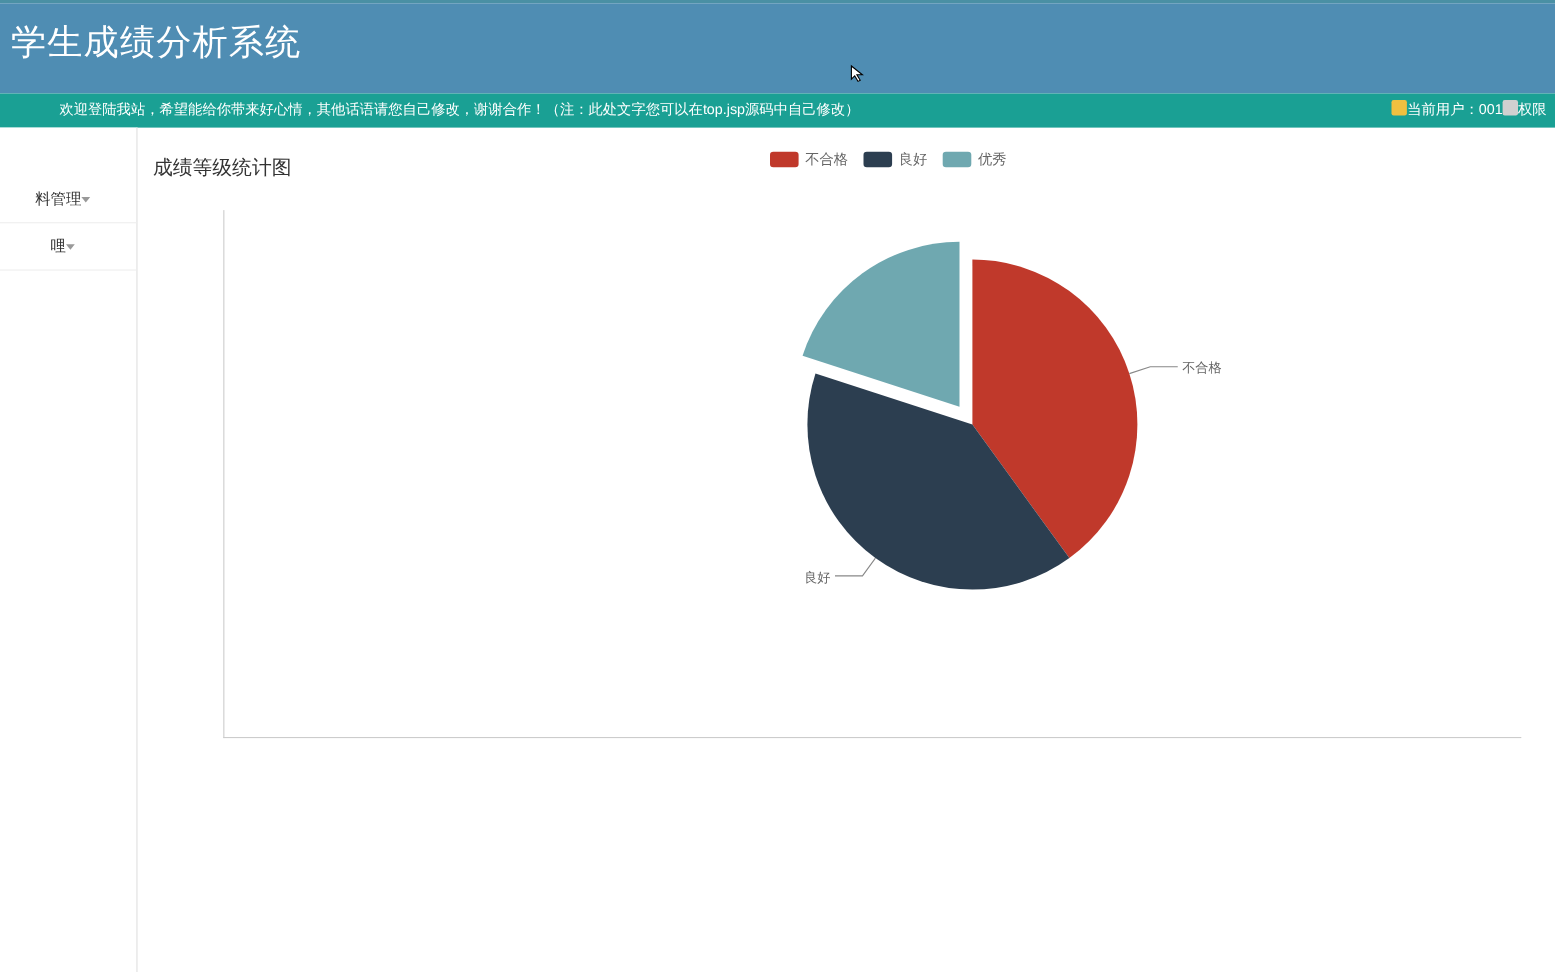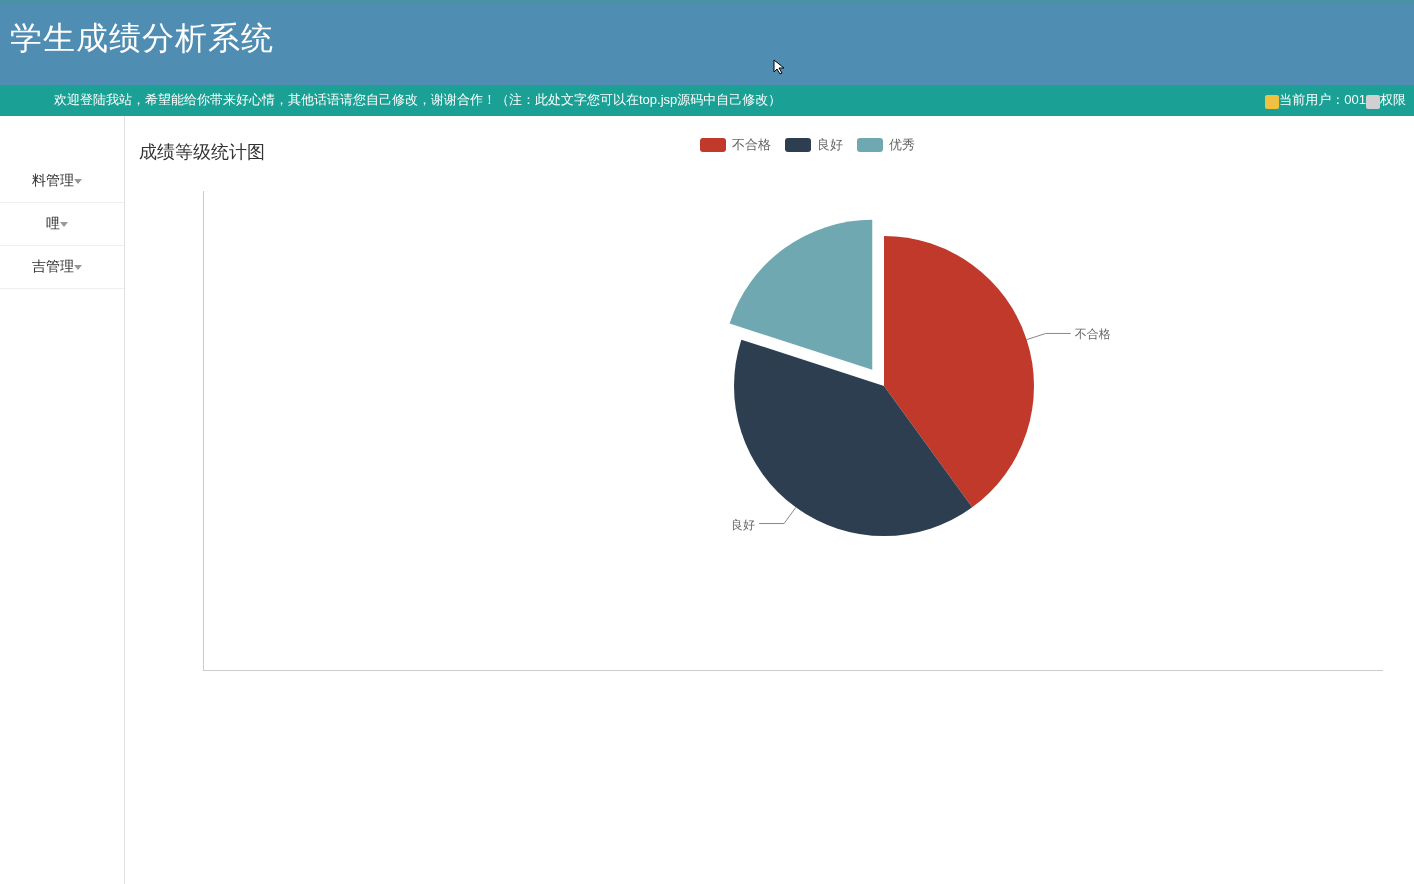--- a/index.html
+++ b/index.html
@@ -27,21 +27,21 @@
     padding: 6px 8px 7px 8px;
     display: flex;
     justify-content: space-between;
     align-items: center;
     white-space: nowrap;
     overflow: hidden;
   }
   .info-bar .welcome { margin-left: 46px; }
   .info-bar .right {
     display: flex;
-    align-items: flex-end;
+    align-items: flex-start;
     gap: 0;
   }
   .user-icon, .perm-icon {
     display: inline-block;
     width: 14px; height: 14px;
     background: #f0c040;
     border-radius: 2px;
     vertical-align: middle;
   }
   .perm-icon { background: #d0d0d0; }
@@ -155,24 +155,20 @@
 
 <div class="layout">
   <div class="sidebar">
     <div class="sidebar-spacer"></div>
     <div class="sidebar-item">
       <span>料管理</span>
       <span class="caret-down"></span>
     </div>
     <div class="sidebar-item">
       <span>哩</span>
-      <span class="caret-down"></span>
-    </div>
-    <div class="sidebar-item">
-      <span>吉管理</span>
       <span class="caret-down"></span>
     </div>
   </div>
 
   <div class="main">
     <div class="chart-title">成绩等级统计图</div>
 
     <div class="legend">
       <div class="legend-item">
         <span class="legend-swatch" style="background:#c0392b"></span>

